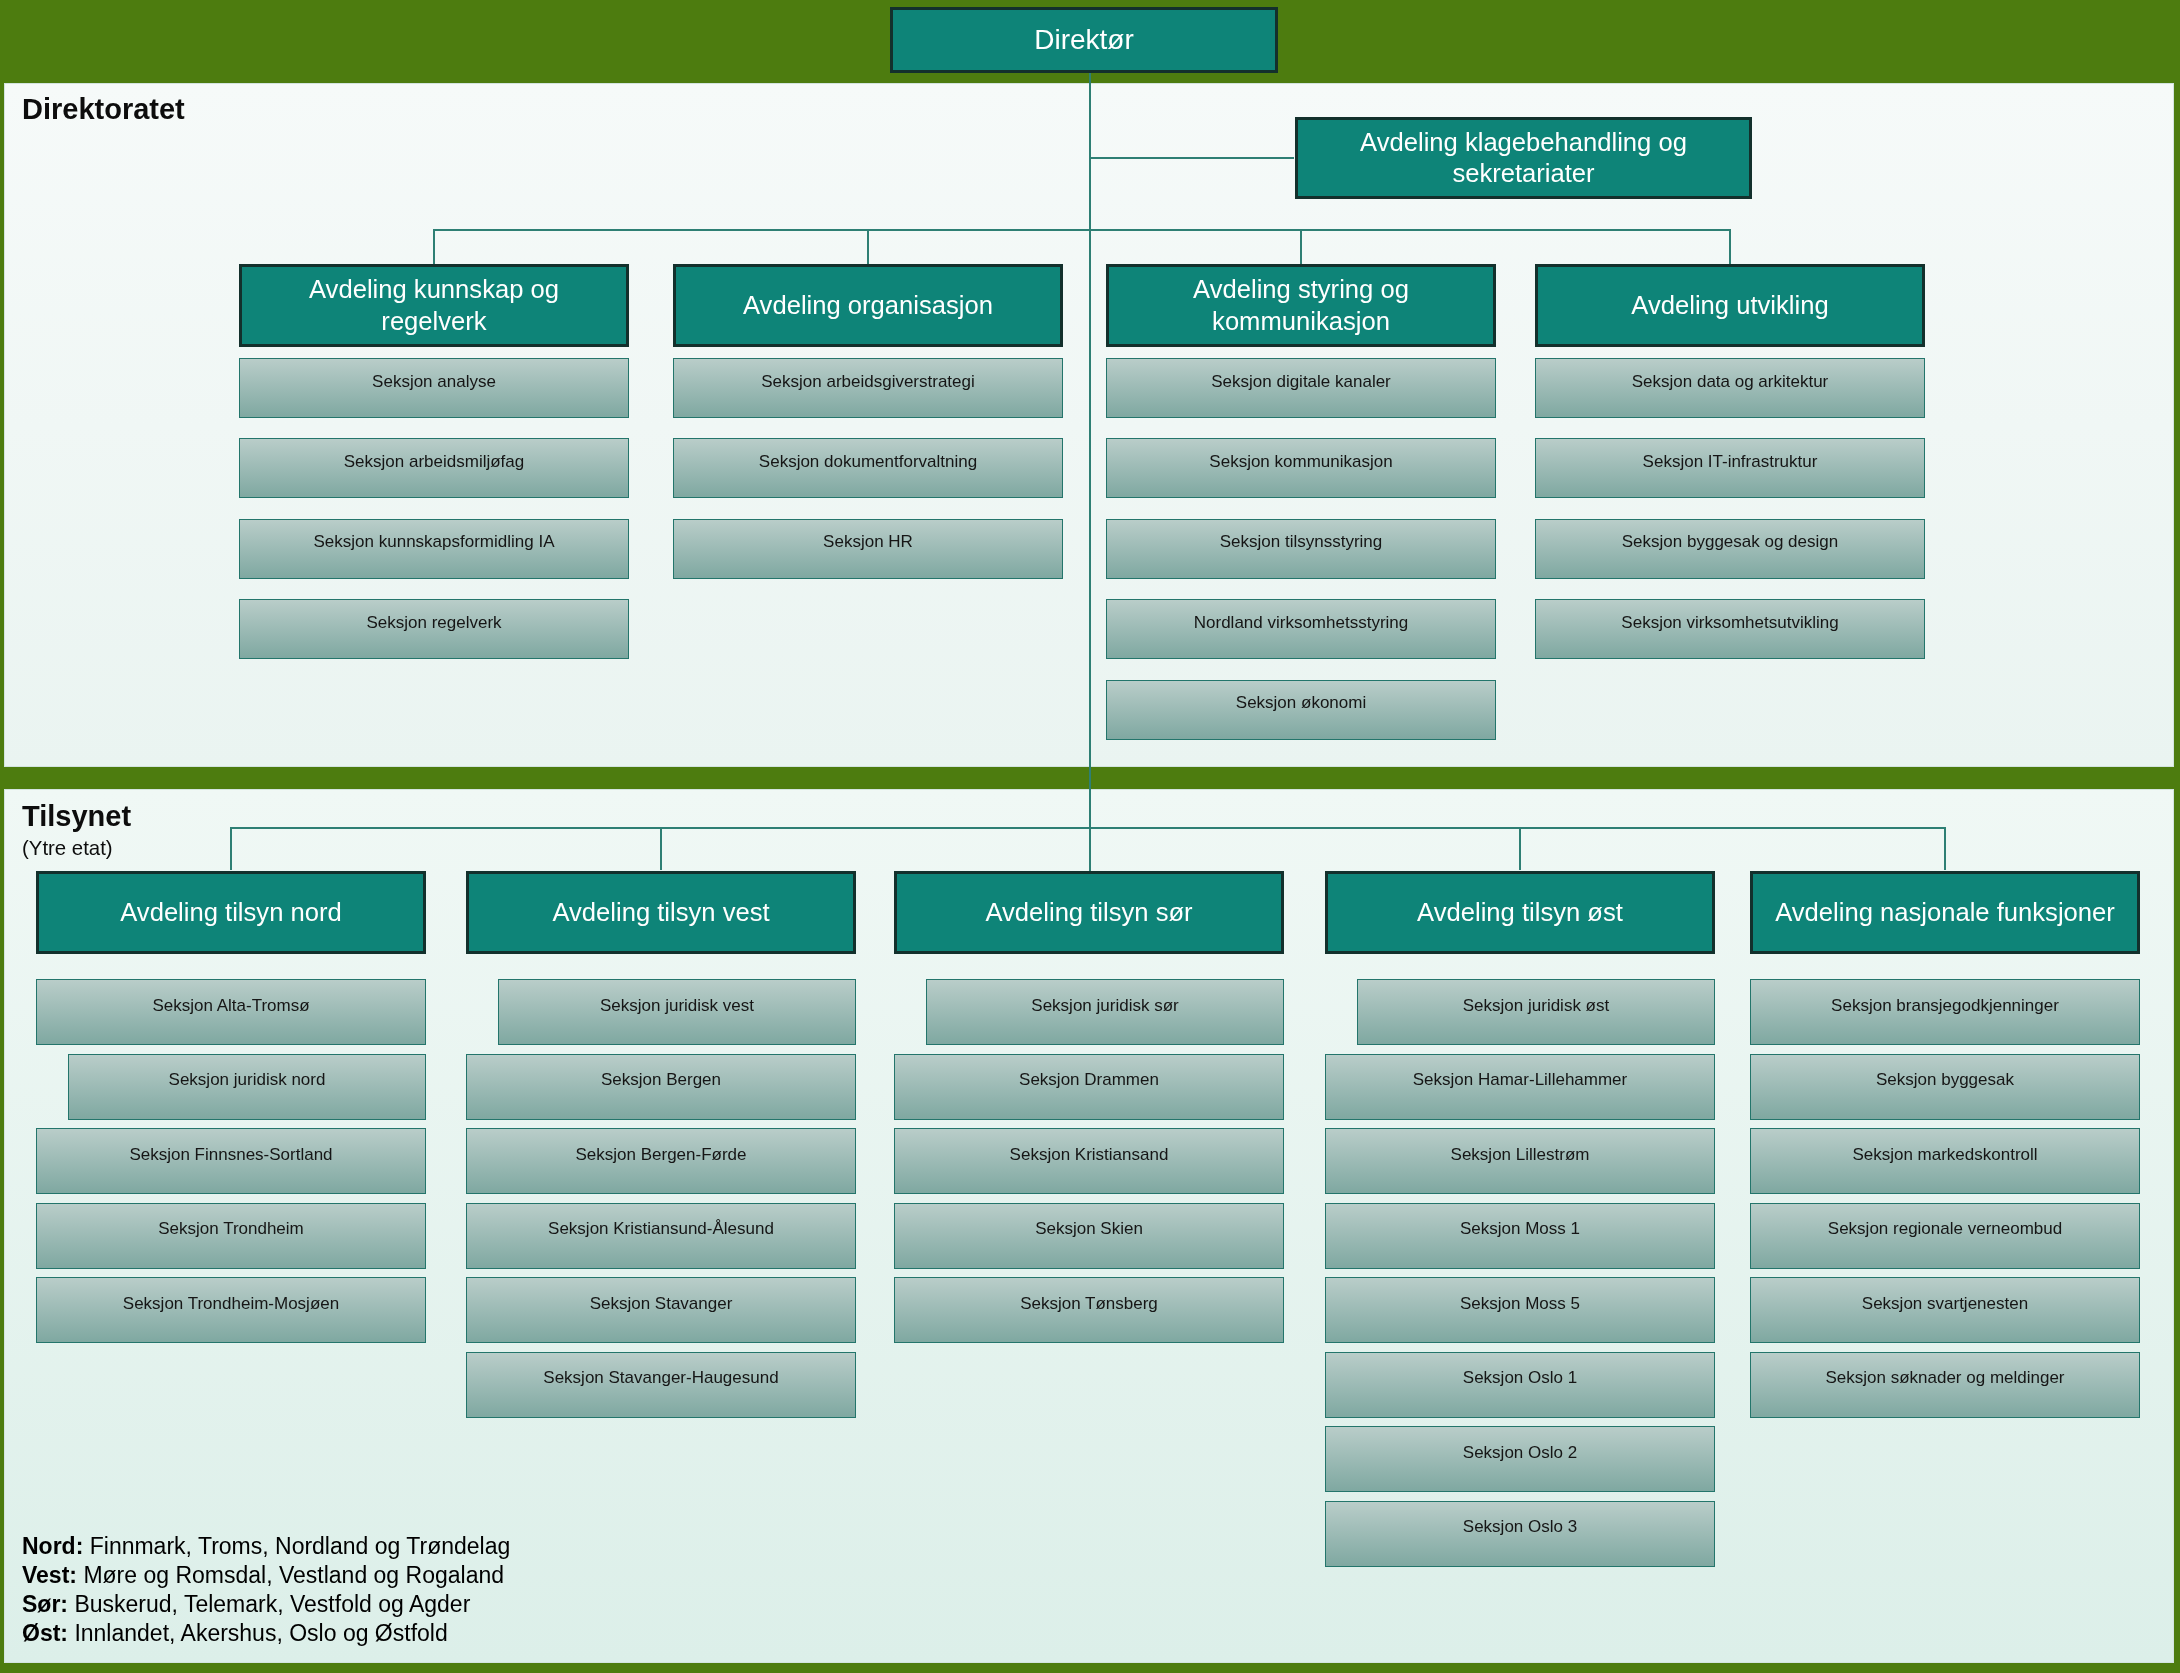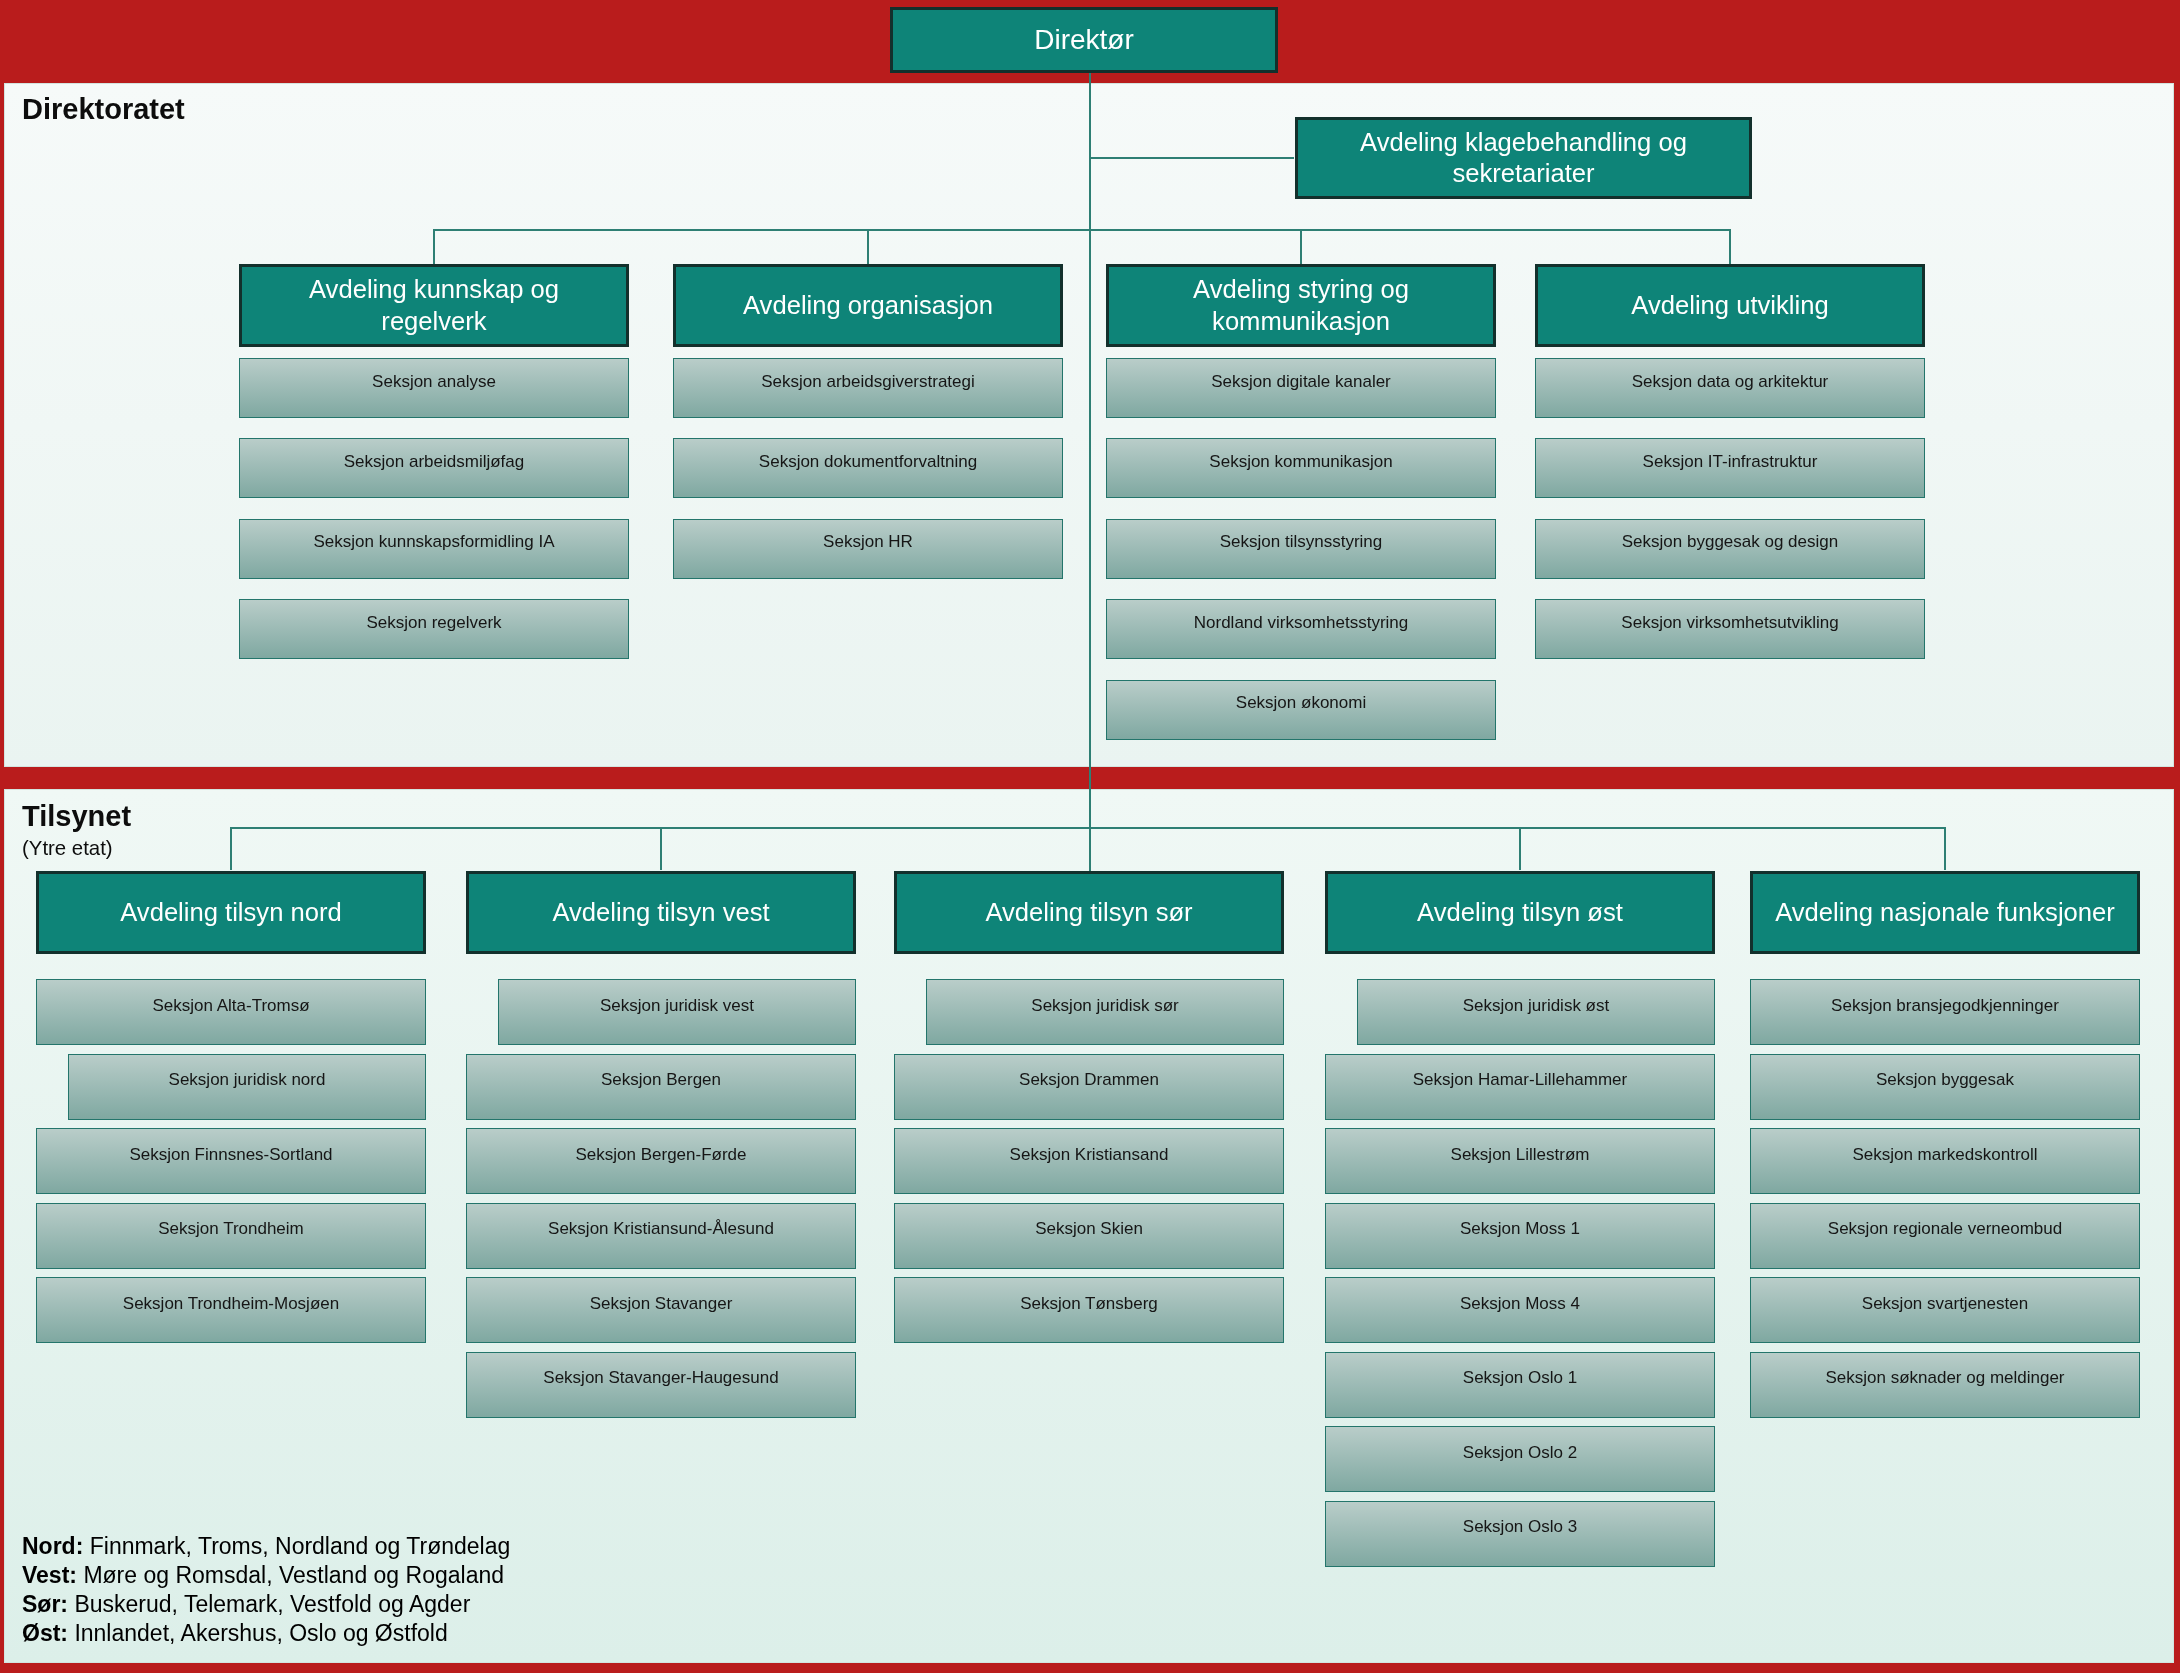--- a/index.html
+++ b/index.html
@@ -1,17 +1,17 @@
 <!DOCTYPE html>
 <html style="font-size:13.6px"><head>
 <meta charset="utf-8">
 <style>
   html,body{margin:0;padding:0;background:#ffffff;}
   body{font-family:"Liberation Sans","DejaVu Sans",sans-serif;}
-  #stage{position:relative;width:2181px;height:1674px;background:#b91c1c;overflow:hidden;}
+  #stage{position:relative;width:2181px;height:1674px;background:#4d7c0f;overflow:hidden;}
 
   
   .panel{position:absolute;left:4.3px;width:2170px;border:0.9px solid #d3e4df;box-sizing:border-box;}
   #panel-direktoratet{top:83px;height:684px;background:linear-gradient(180deg,#f6faf9 0%,#eaf4f1 100%);}
   #panel-tilsynet{top:789px;height:874px;background:linear-gradient(180deg,#f0f8f5 0%,#dcefe9 100%);}
 
   
   .zone-label{position:absolute;color:#0d0d0d;font-weight:bold;font-size:29px;line-height:34px;}
   .zone-sublabel{position:absolute;color:#0d0d0d;font-weight:normal;font-size:20.4px;line-height:24px;}
 
@@ -132,21 +132,21 @@
     <div class="sec">Seksjon Skien</div>
     <div class="sec">Seksjon Tønsberg</div>
   </div>
 
   <div class="org-col til-col" style="left:1325px;top:871px;">
     <div class="avd">Avdeling tilsyn øst</div>
     <div class="sec indent">Seksjon juridisk øst</div>
     <div class="sec">Seksjon Hamar-Lillehammer</div>
     <div class="sec">Seksjon Lillestrøm</div>
     <div class="sec">Seksjon Moss 1</div>
-    <div class="sec">Seksjon Moss 4</div>
+    <div class="sec">Seksjon Moss 5</div>
     <div class="sec">Seksjon Oslo 1</div>
     <div class="sec">Seksjon Oslo 2</div>
     <div class="sec">Seksjon Oslo 3</div>
   </div>
 
   <div class="org-col til-col" style="left:1750px;top:871px;">
     <div class="avd">Avdeling nasjonale funksjoner</div>
     <div class="sec">Seksjon bransjegodkjenninger</div>
     <div class="sec">Seksjon byggesak</div>
     <div class="sec">Seksjon markedskontroll</div>

